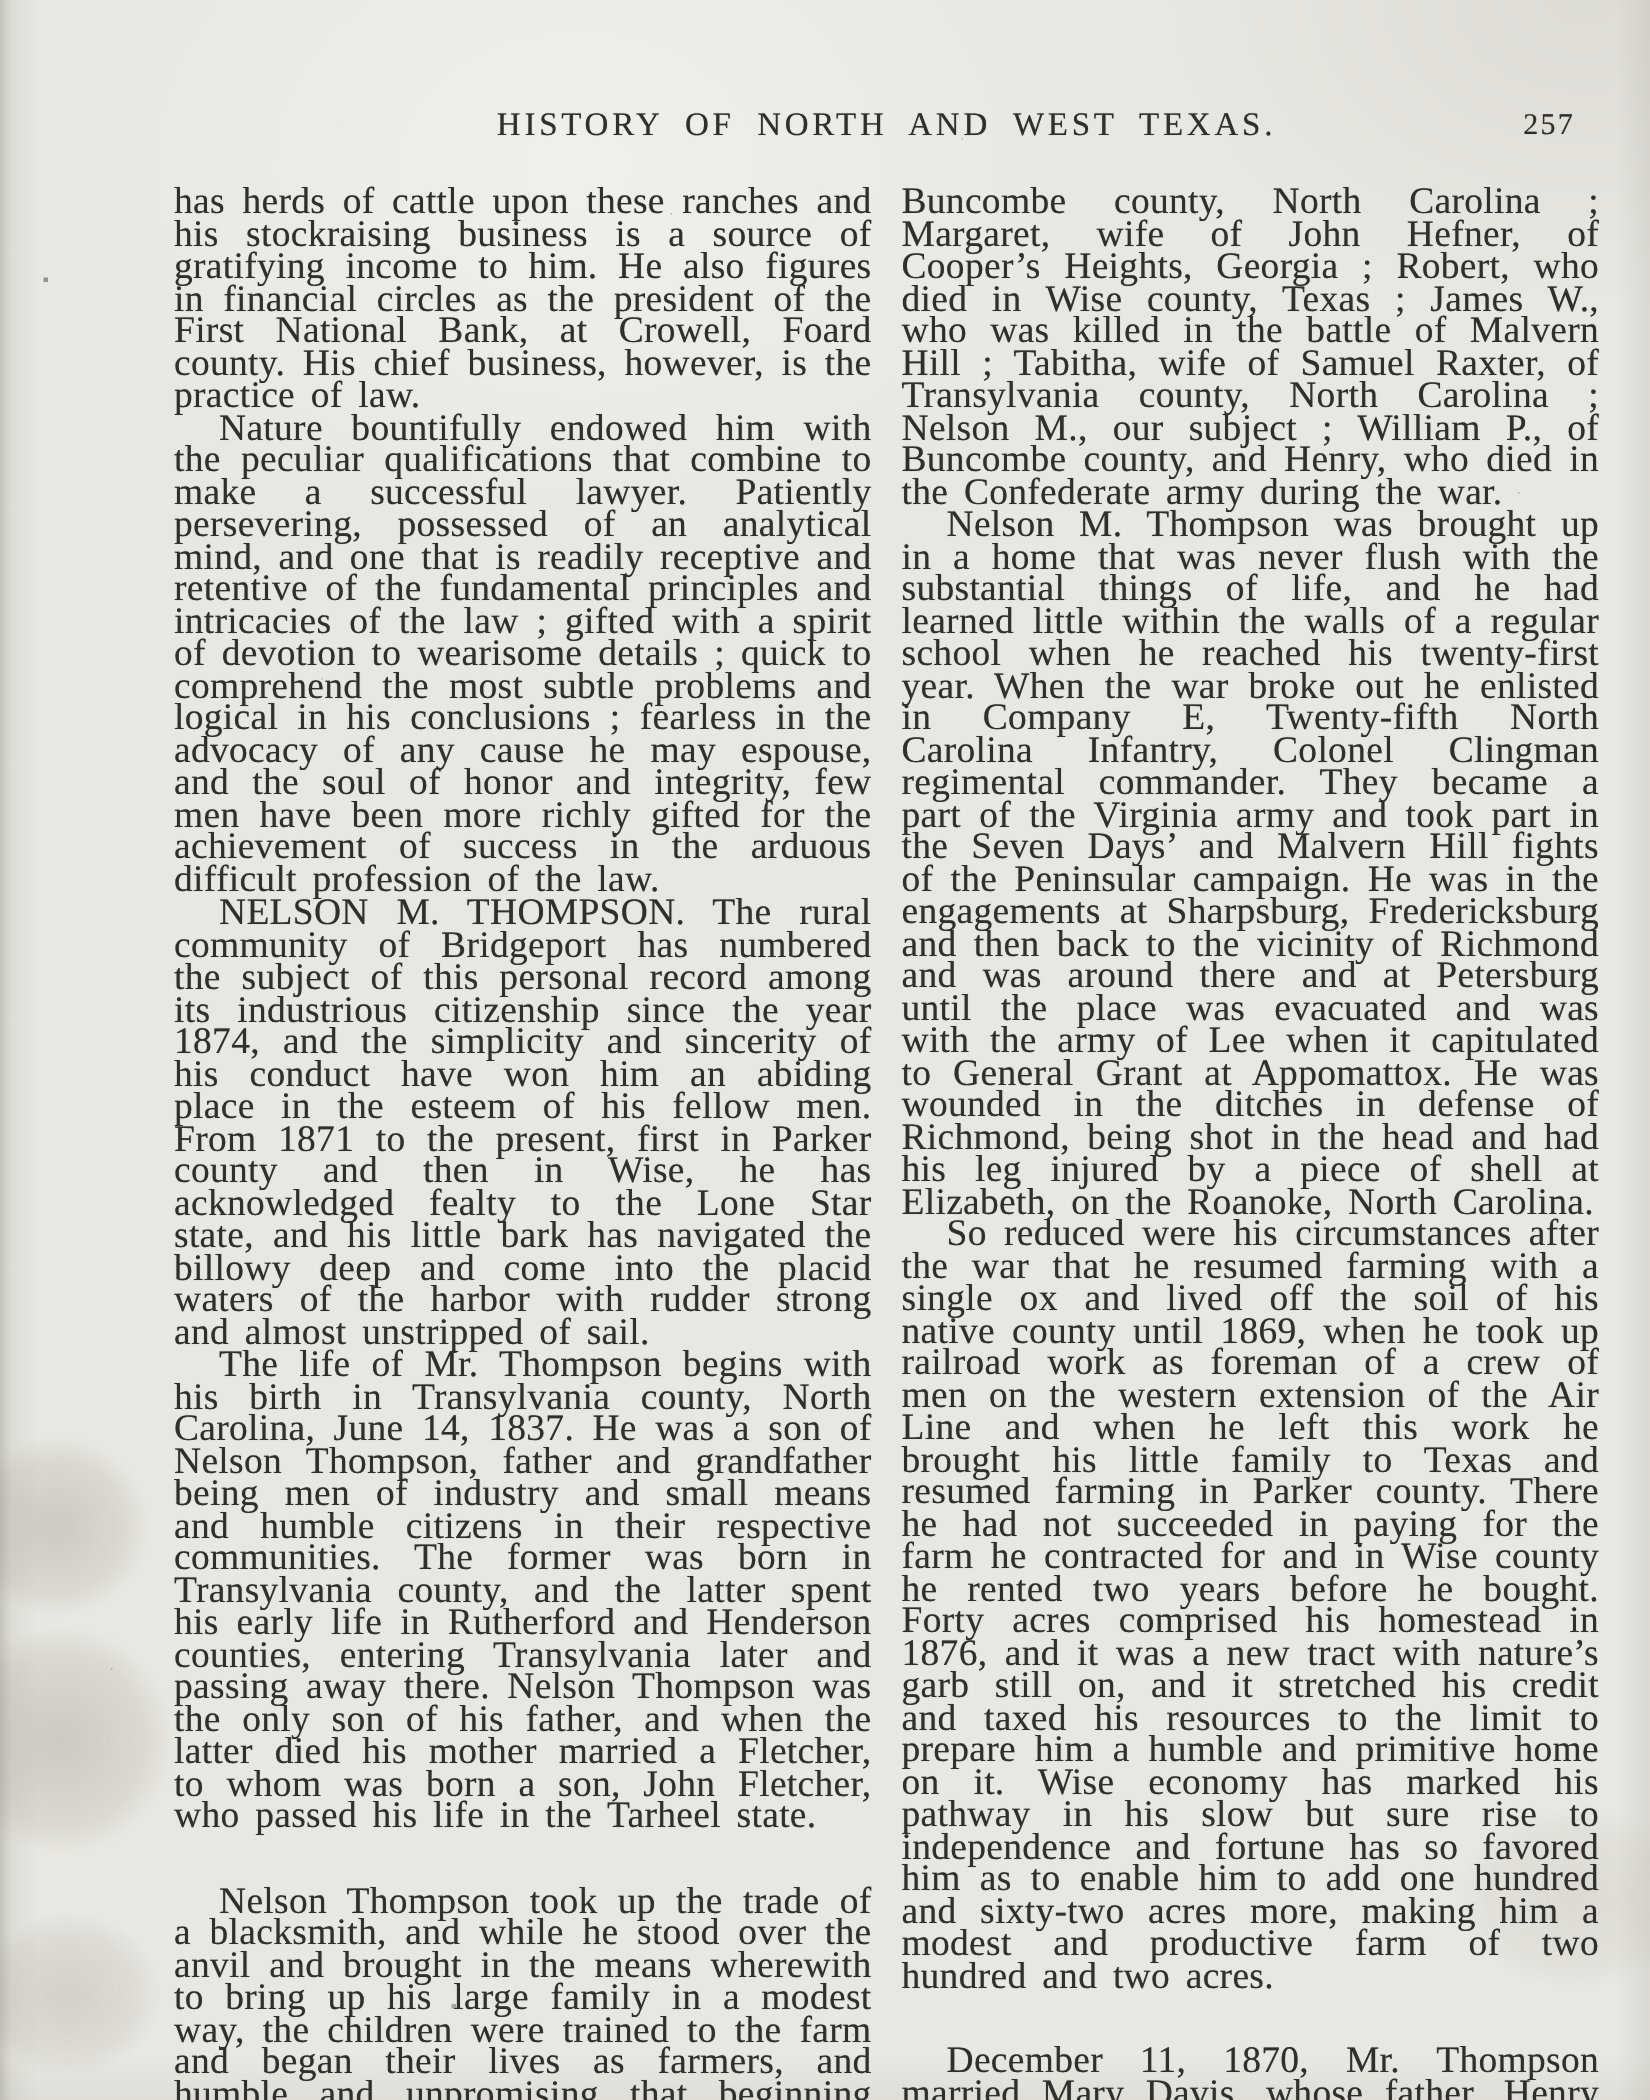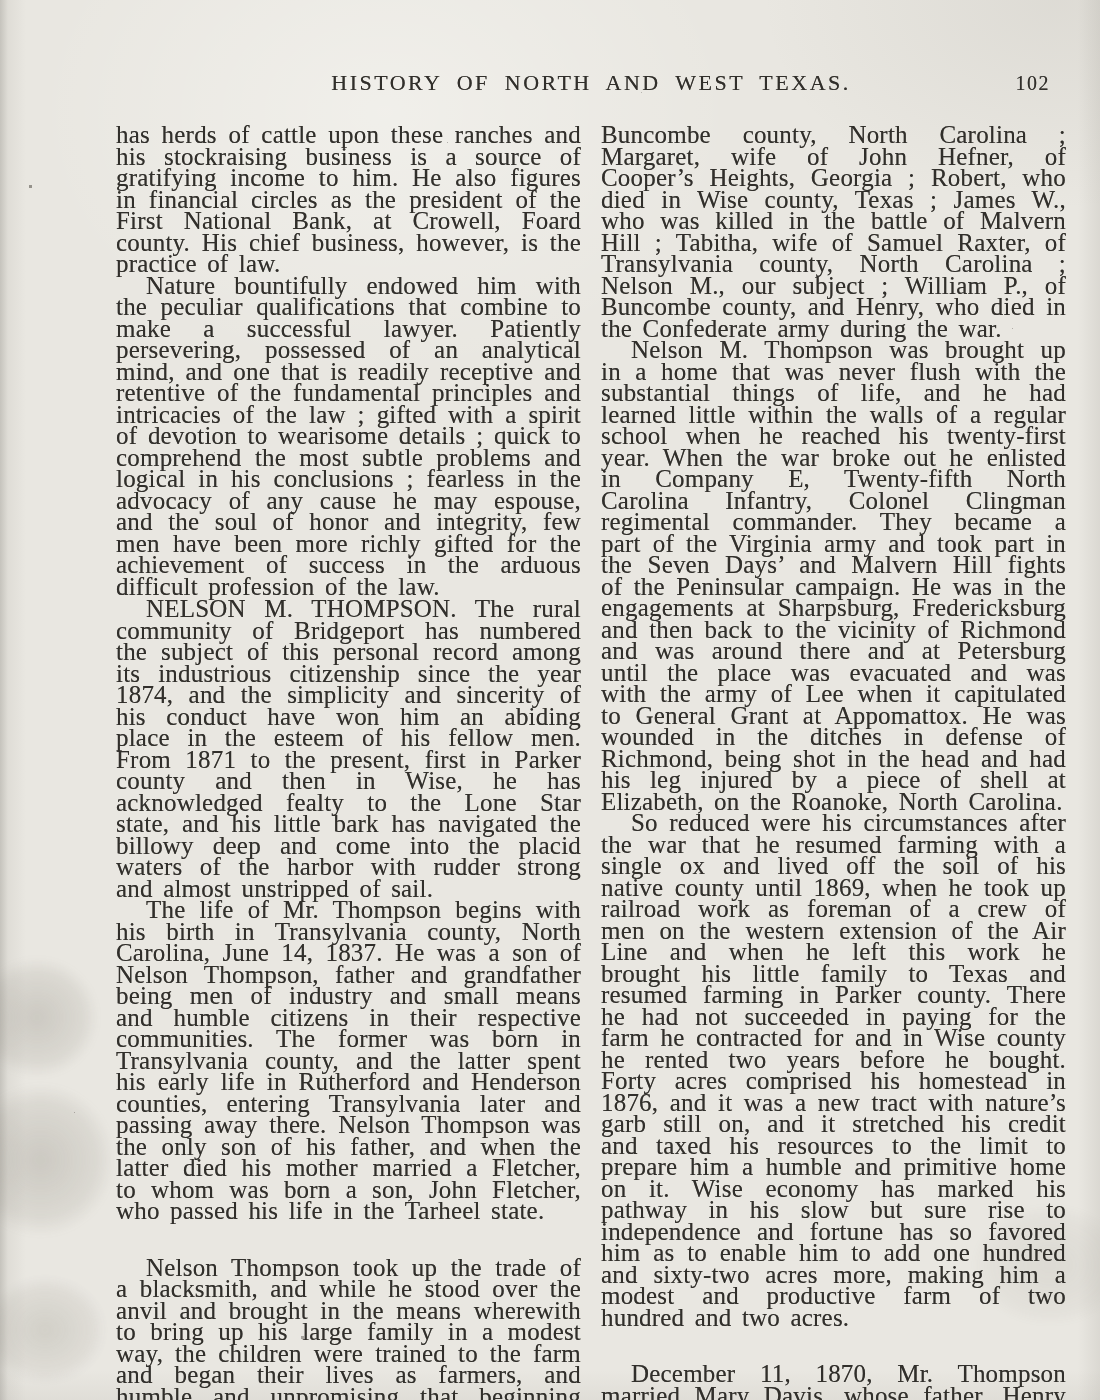--- a/index.html
+++ b/index.html
@@ -112,21 +112,21 @@
 
 <div class="page">
   <div class="stain stain-a"></div>
   <div class="stain stain-b"></div>
   <div class="stain stain-c"></div>
   <div class="stain stain-d"></div>
   <div class="specks"></div>
 
   <header class="header">
     <span class="title">HISTORY OF NORTH AND WEST TEXAS.</span>
-    <span class="pagenum">102</span>
+    <span class="pagenum">257</span>
   </header>
 
   <main class="columns">
     <section class="col">
         <p class="para continuation">has herds of cattle upon these ranches and his stockraising business is a source of gratifying income to him.  He also figures in financial circles as the president of the First National Bank, at Crowell, Foard county.  His chief business, however, is the practice of law.</p>
         <p class="para indent">Nature bountifully endowed him with the peculiar qualifications that combine to make a successful lawyer.  Patiently persevering, possessed of an analytical mind, and one that is readily receptive and retentive of the fundamental principles and intricacies of the law&nbsp;; gifted with a spirit of devotion to wearisome details&nbsp;; quick to comprehend the most subtle problems and logical in his conclusions&nbsp;; fearless in the advocacy of any cause he may espouse, and the soul of honor and integrity, few men have been more richly gifted for the achievement of success in the arduous difficult profession of the law.</p>
         <p class="para section">NELSON M. THOMPSON.  The rural community of Bridgeport has numbered the subject of this personal record among its industrious citizenship since the year 1874, and the simplicity and sincerity of his conduct have won him an abiding place in the esteem of his fellow men.  From 1871 to the present, first in Parker county and then in Wise, he has acknowledged fealty to the Lone Star state, and his little bark has navigated the billowy deep and come into the placid waters of the harbor with rudder strong and almost unstripped of sail.</p>
         <p class="para indent">The life of Mr. Thompson begins with his birth in Transylvania county, North Carolina, June 14, 1837.  He was a son of Nelson Thompson, father and grandfather being men of industry and small means and humble citizens in their respective communities.  The former was born in Transylvania county, and the latter spent his early life in Rutherford and Henderson counties, entering Transylvania later and passing away there.  Nelson Thompson was the only son of his father, and when the latter died his mother married a Fletcher, to whom was born a son, John Fletcher, who passed his life in the Tarheel state.</p>
         <p class="para indent runs-over">Nelson Thompson took up the trade of a blacksmith, and while he stood over the anvil and brought in the means wherewith to bring up his large family in a modest way, the children were trained to the farm and began their lives as farmers, and humble and unpromising that beginning was.  He married Rosa Fletcher, who died in 1862.  Of their children, Jesse died in Livingston county, Kentucky&nbsp;; Elizabeth married Charles Baxter, of Transylvania county, North Carolina&nbsp;; Matilda became the wife of G. W. Holden, of</p>
       </section>

